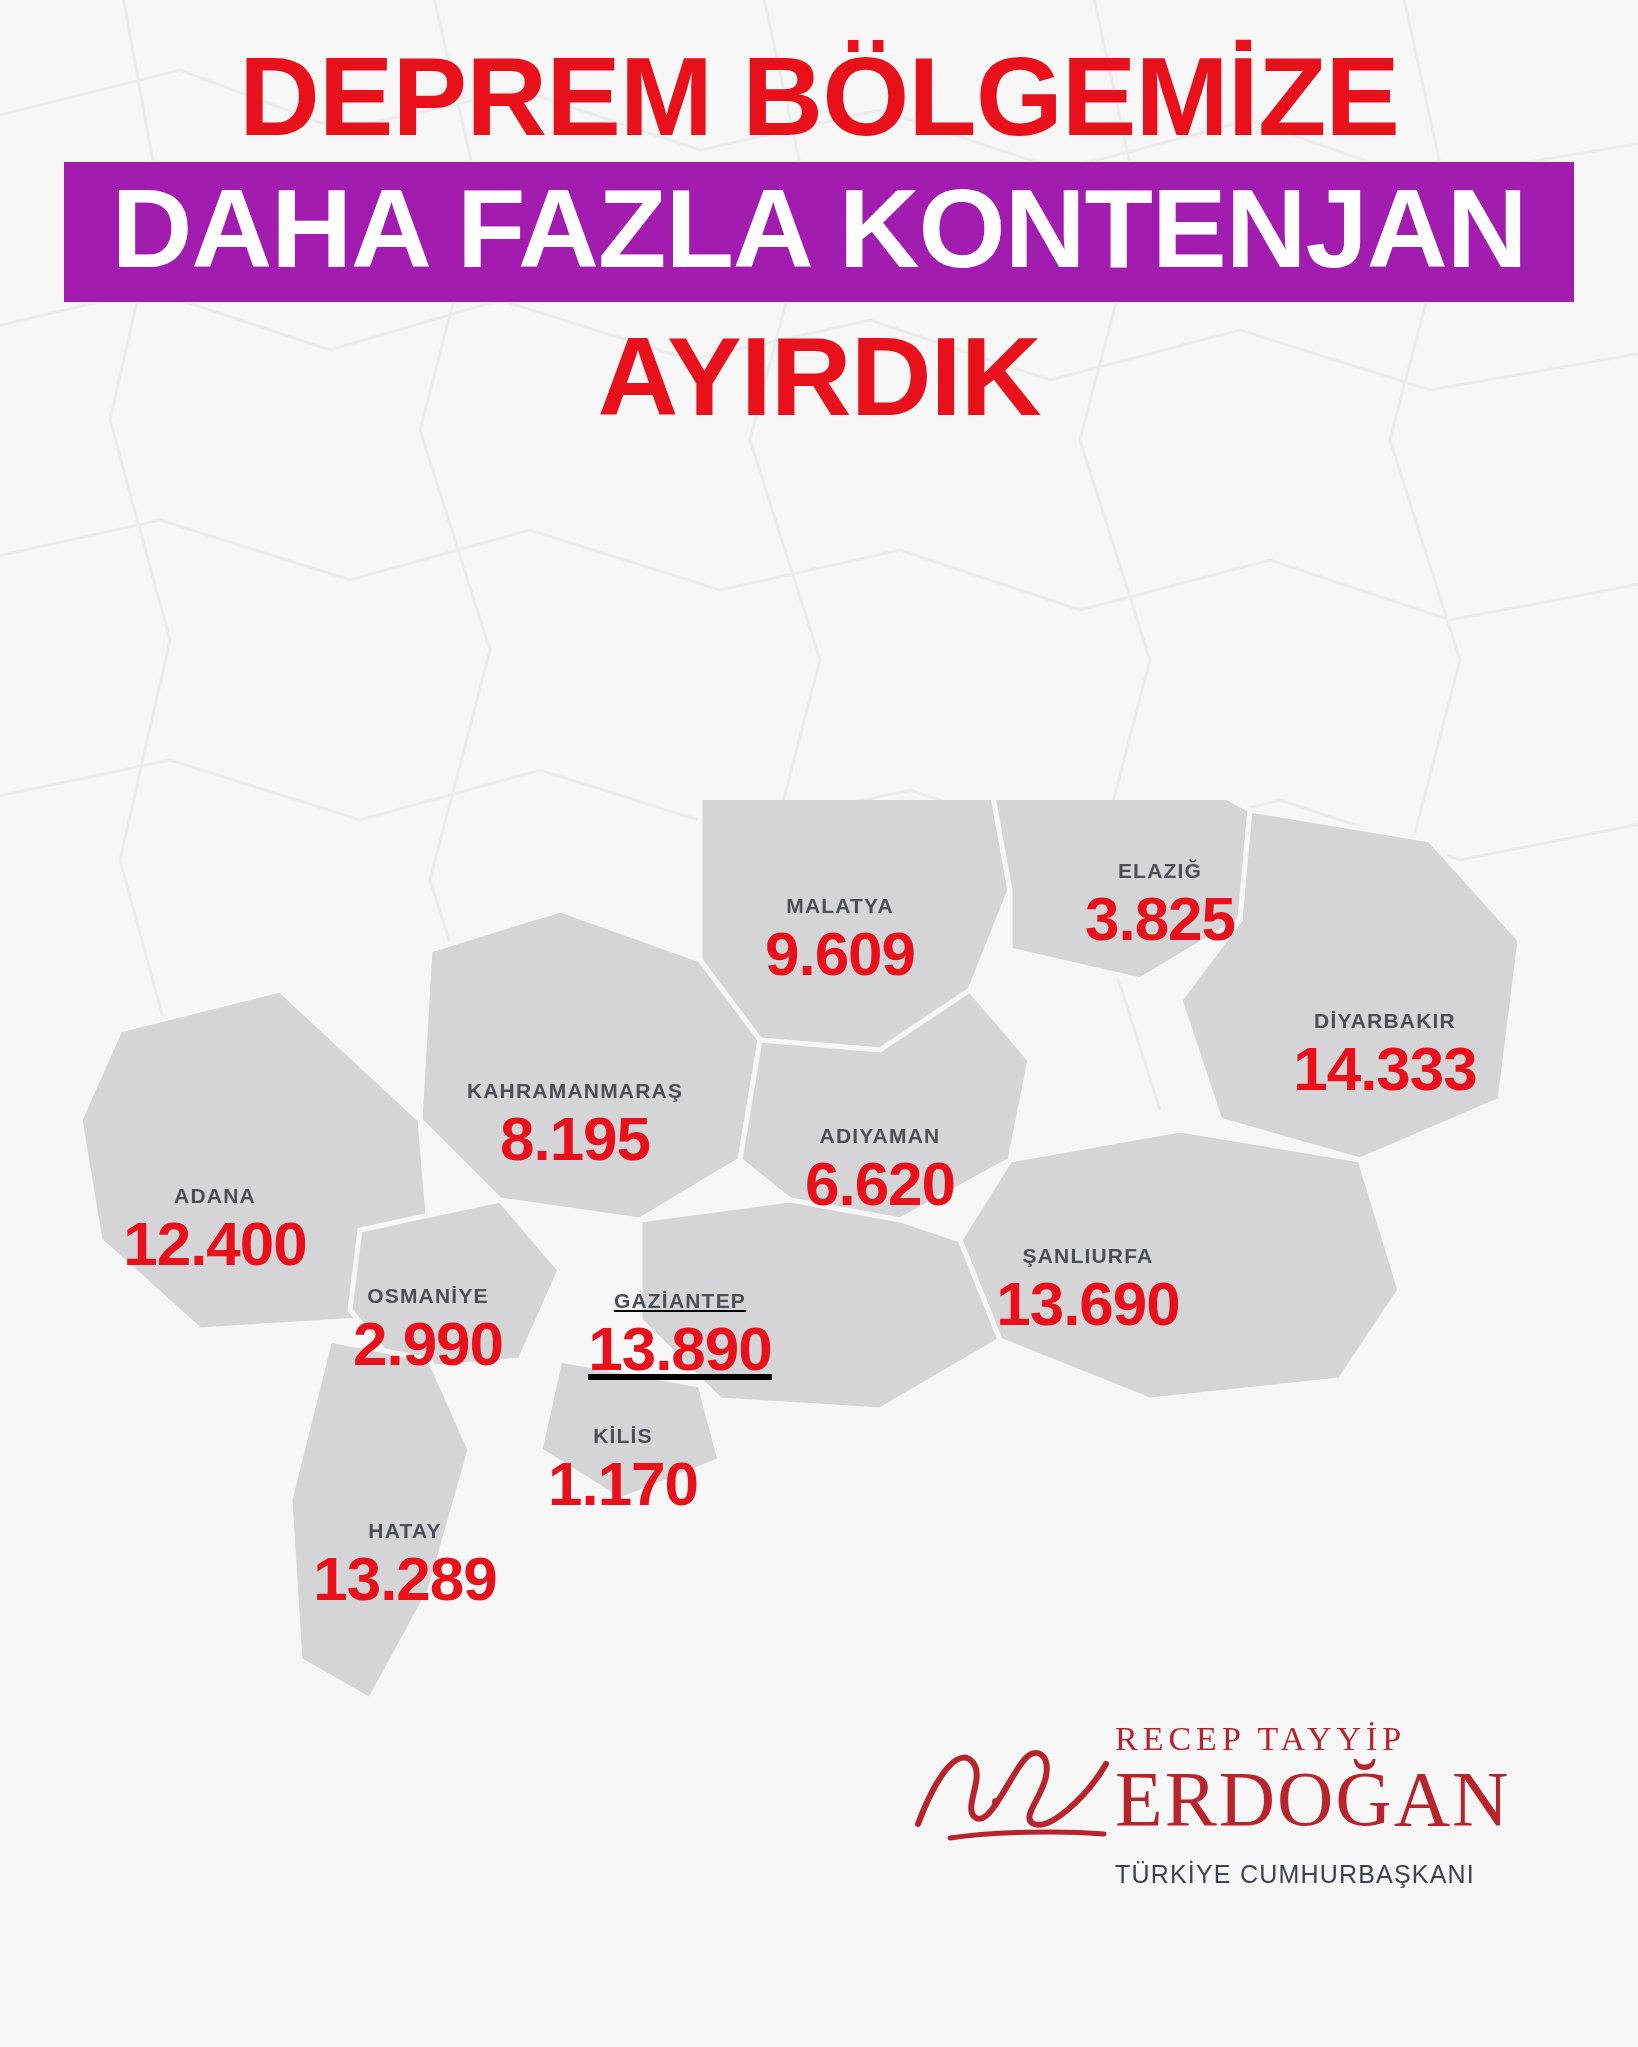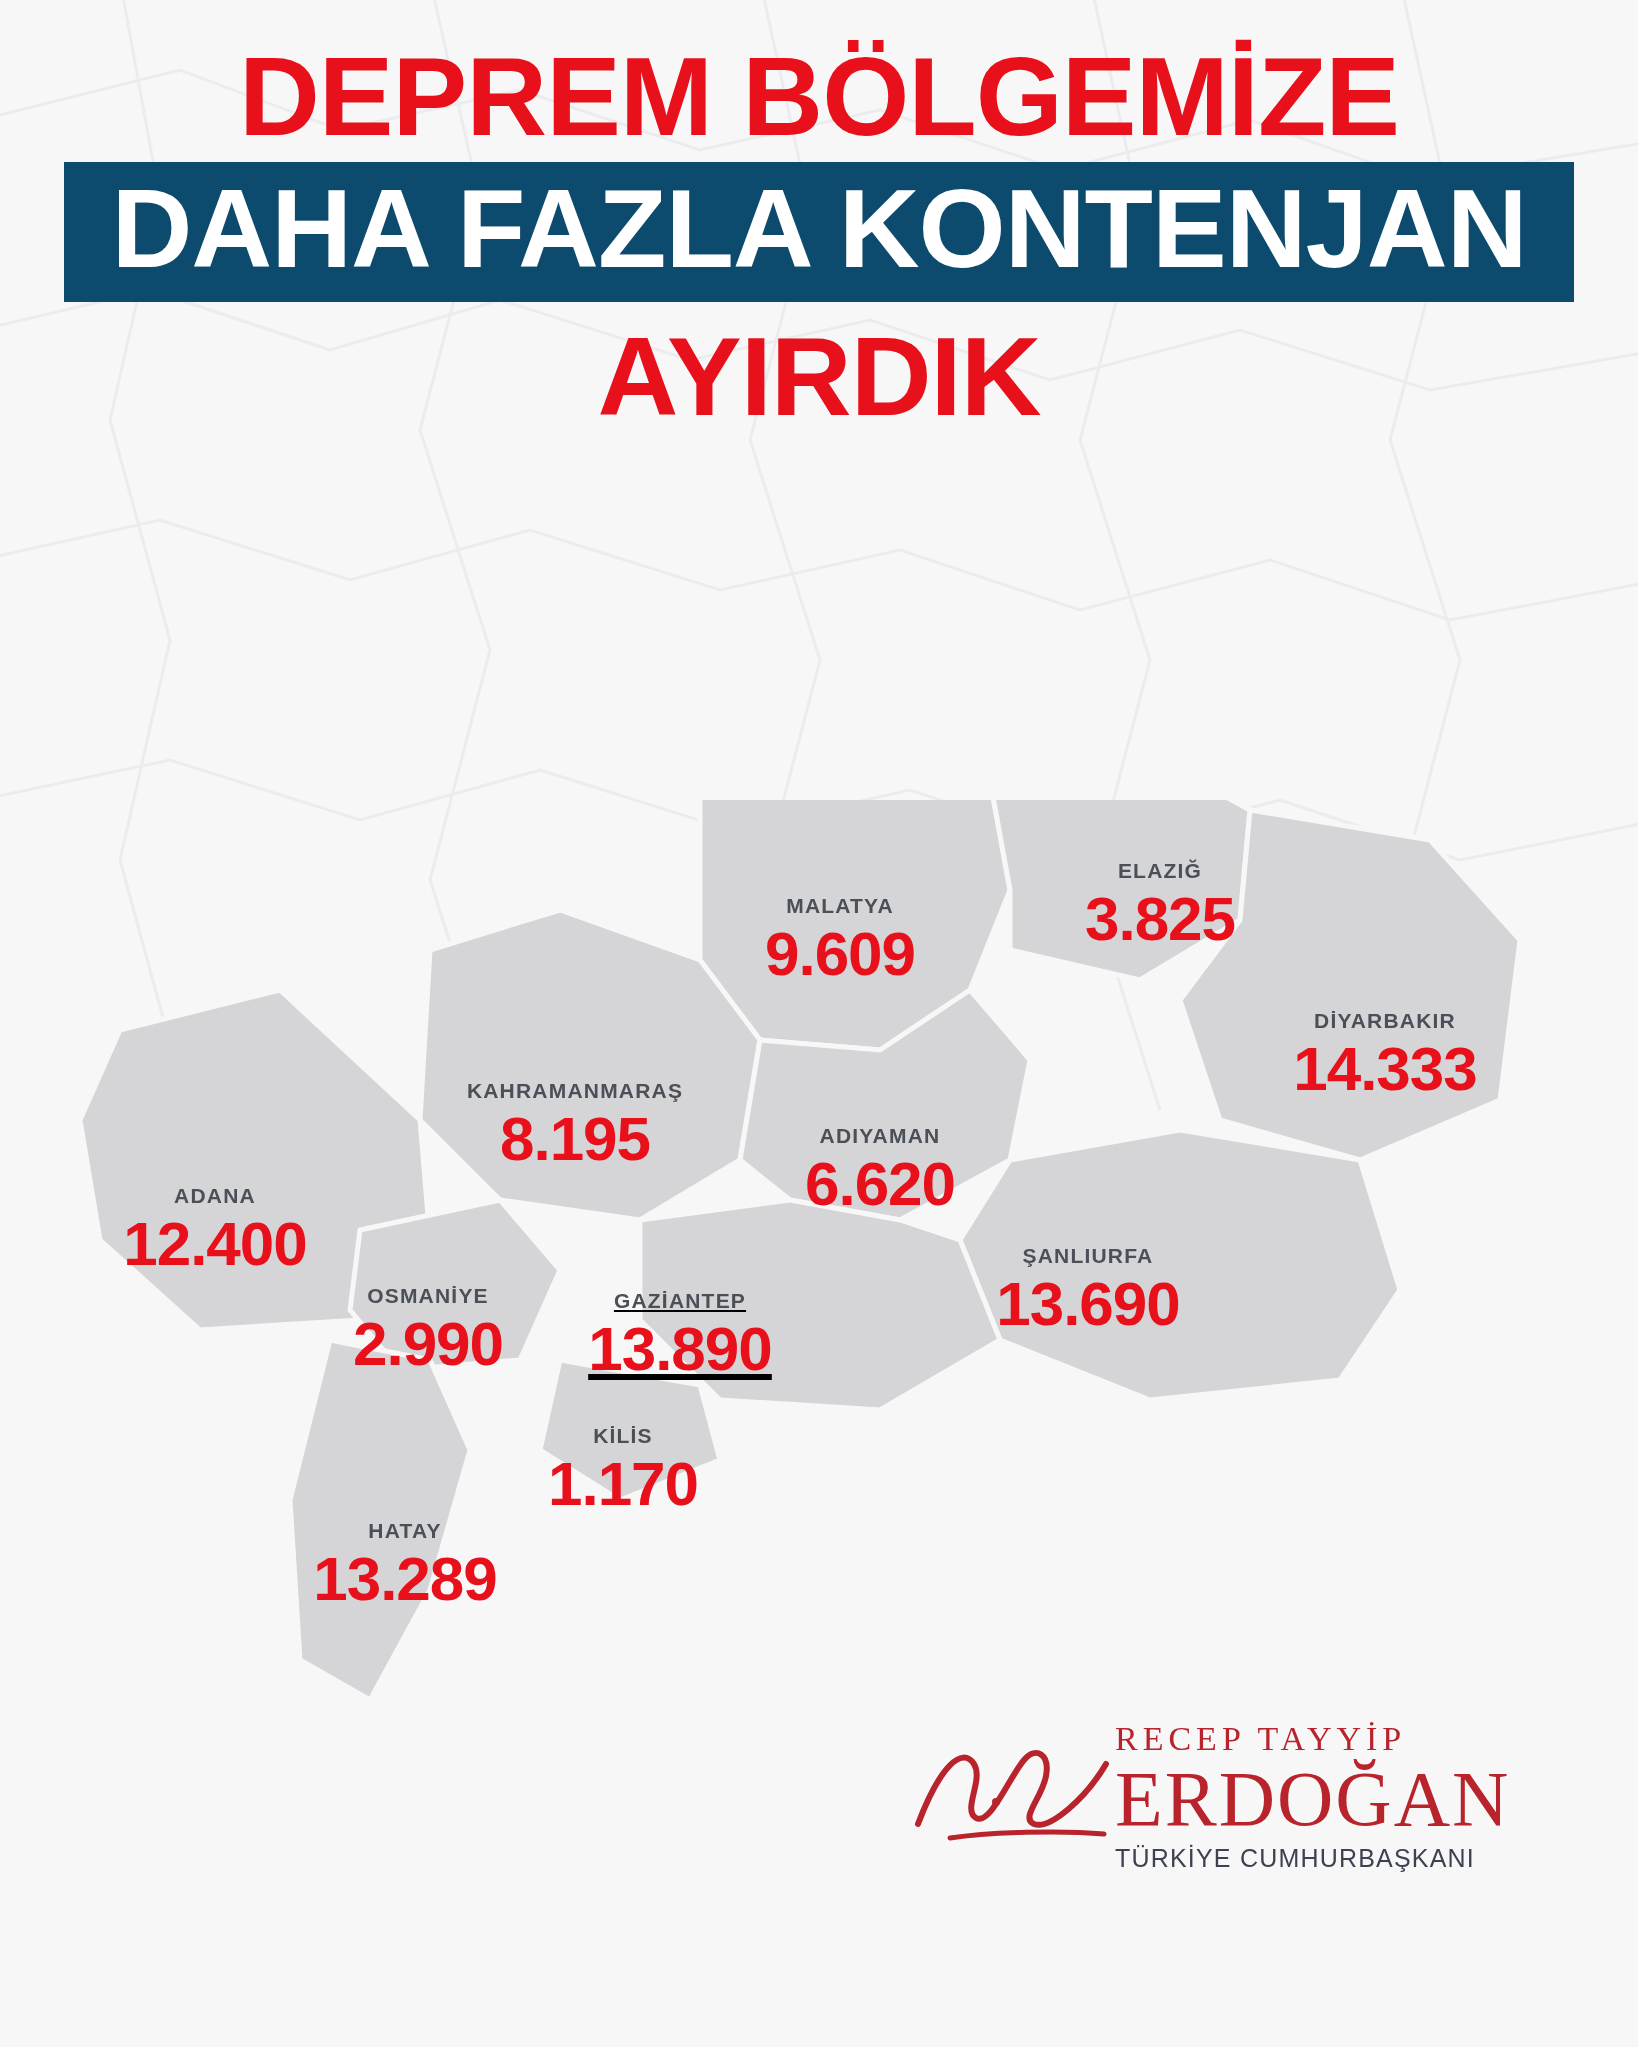--- a/index.html
+++ b/index.html
@@ -49,21 +49,21 @@
   .line1 {
     margin-top: 40px;
     font-size: 112px;
     font-weight: 800;
     color: #e8101b;
     letter-spacing: -1px;
     line-height: 1.02;
   }
   .line2-wrap {
     margin-top: 8px;
-    background: #0c4a6e;
+    background: #a21caf;
     padding: 10px 0 16px 0;
     width: 1510px;
     margin-left: auto;
     margin-right: auto;
   }
   .line2 {
     font-size: 112px;
     font-weight: 800;
     color: #ffffff;
     letter-spacing: -1px;
@@ -149,21 +149,21 @@
     font-size: 78px;
     letter-spacing: 2px;
     color: #b8232c;
     line-height: 1.05;
     margin-top: 2px;
   }
   .sig-role {
     font-size: 25px;
     letter-spacing: 1.2px;
     color: #3d4250;
-    margin-top: 4px;
+    margin-top: 20px;
   }
 </style>
 </head>
 <body>
 
 <div id="poster">
 
   <svg class="bg-map" viewBox="0 0 1638 2047" preserveAspectRatio="none" aria-hidden="true">
     <g fill="none" stroke="#ececee" stroke-width="3">
       <path d="M-20 120 L180 70 L340 130 L520 90 L700 150 L880 110 L1060 170 L1250 120 L1420 180 L1660 140"></path>

